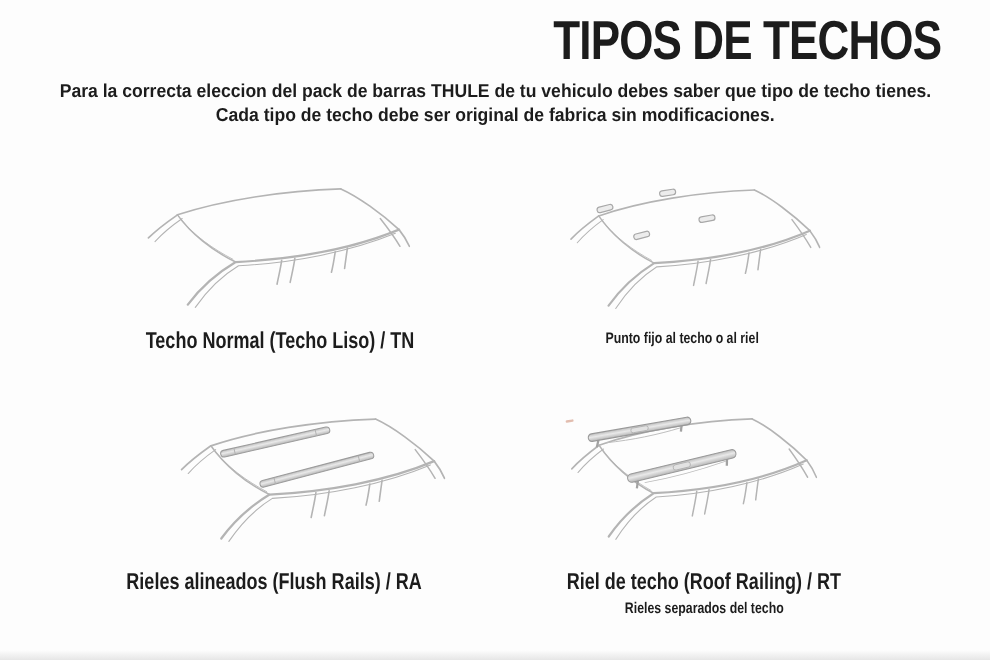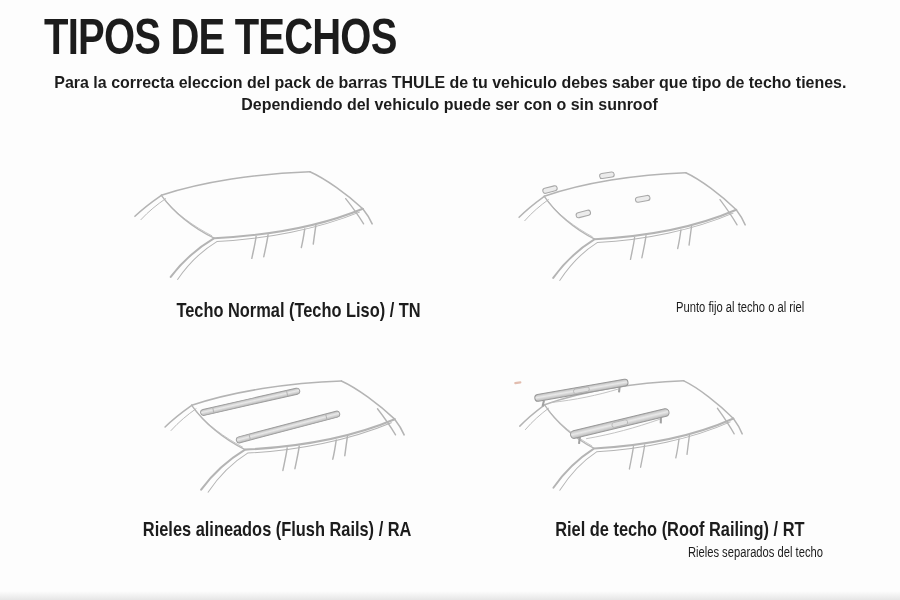--- a/index.html
+++ b/index.html
@@ -9,31 +9,31 @@
     font-family:"Liberation Sans", sans-serif;
   }
   
   .cx { display:inline-block; white-space:nowrap; transform-origin:50% 50%; }
   .cx-title { transform:scaleX(0.80); }
   .cx-intro { transform:scaleX(0.94); }
   .cx-cap   { transform:scaleX(0.78); }
   .cx-sub   { transform:scaleX(0.80); }
 
   .title {
-    position:absolute; top:9px; left:0; width:900px; text-align:left;
+    position:absolute; top:9px; left:0; width:900px; text-align:right;
     font-size:50px; font-weight:bold; letter-spacing:-1px; line-height:56px;
   }
   .intro {
     position:absolute; top:72px; left:0; width:900px; text-align:center;
     font-size:17px; font-weight:600; line-height:22px;
   }
   .art { position:absolute; }
-  .caption { position:absolute; text-align:right; }
+  .caption { position:absolute; text-align:center; }
   .cap-main { font-size:21px; font-weight:bold; line-height:26px; }
-  .cap-sub  { font-size:14px; font-weight:normal; line-height:18px; margin-top:1px; }
+  .cap-sub  { font-size:14px; font-weight:bold; line-height:18px; margin-top:1px; }
 
   .bottom-noise {
     position:absolute; left:0; bottom:0; width:900px; height:9px;
     background:linear-gradient(to top, rgba(170,170,170,0.28), rgba(170,170,170,0));
   }
 </style>
 </head>
 <body>
 
 <div class="canvas">
@@ -70,21 +70,21 @@
         <path d="M233,72 C232,79 231,86 230,94" stroke-width="1.7"></path>
       </g>
     </defs>
   </svg>
 
   <div class="title">
     <span class="cx cx-title">TIPOS DE TECHOS</span>
   </div>
   <div class="intro">
     <div><span class="cx cx-intro">Para la correcta eleccion del pack de barras THULE de tu vehiculo debes saber que tipo de techo tienes.</span></div>
-    <div><span class="cx cx-intro">Dependiendo del vehiculo puede ser con o sin sunroof</span></div>
+    <div><span class="cx cx-intro">Cada tipo de techo debe ser original de fabrica sin modificaciones.</span></div>
   </div>
 
   <svg class="art" style="left:117px;top:165px;width:256px;height:122px" viewBox="0 0 300 145" preserveAspectRatio="none">
     <use href="#roof-base"></use>
   </svg>
 
   <svg class="art" style="left:502px;top:166px;width:244px;height:122px" viewBox="0 0 300 145" preserveAspectRatio="none">
     <use href="#roof-base"></use>
     <g>
       <g transform="translate(59 28) rotate(-14)">

